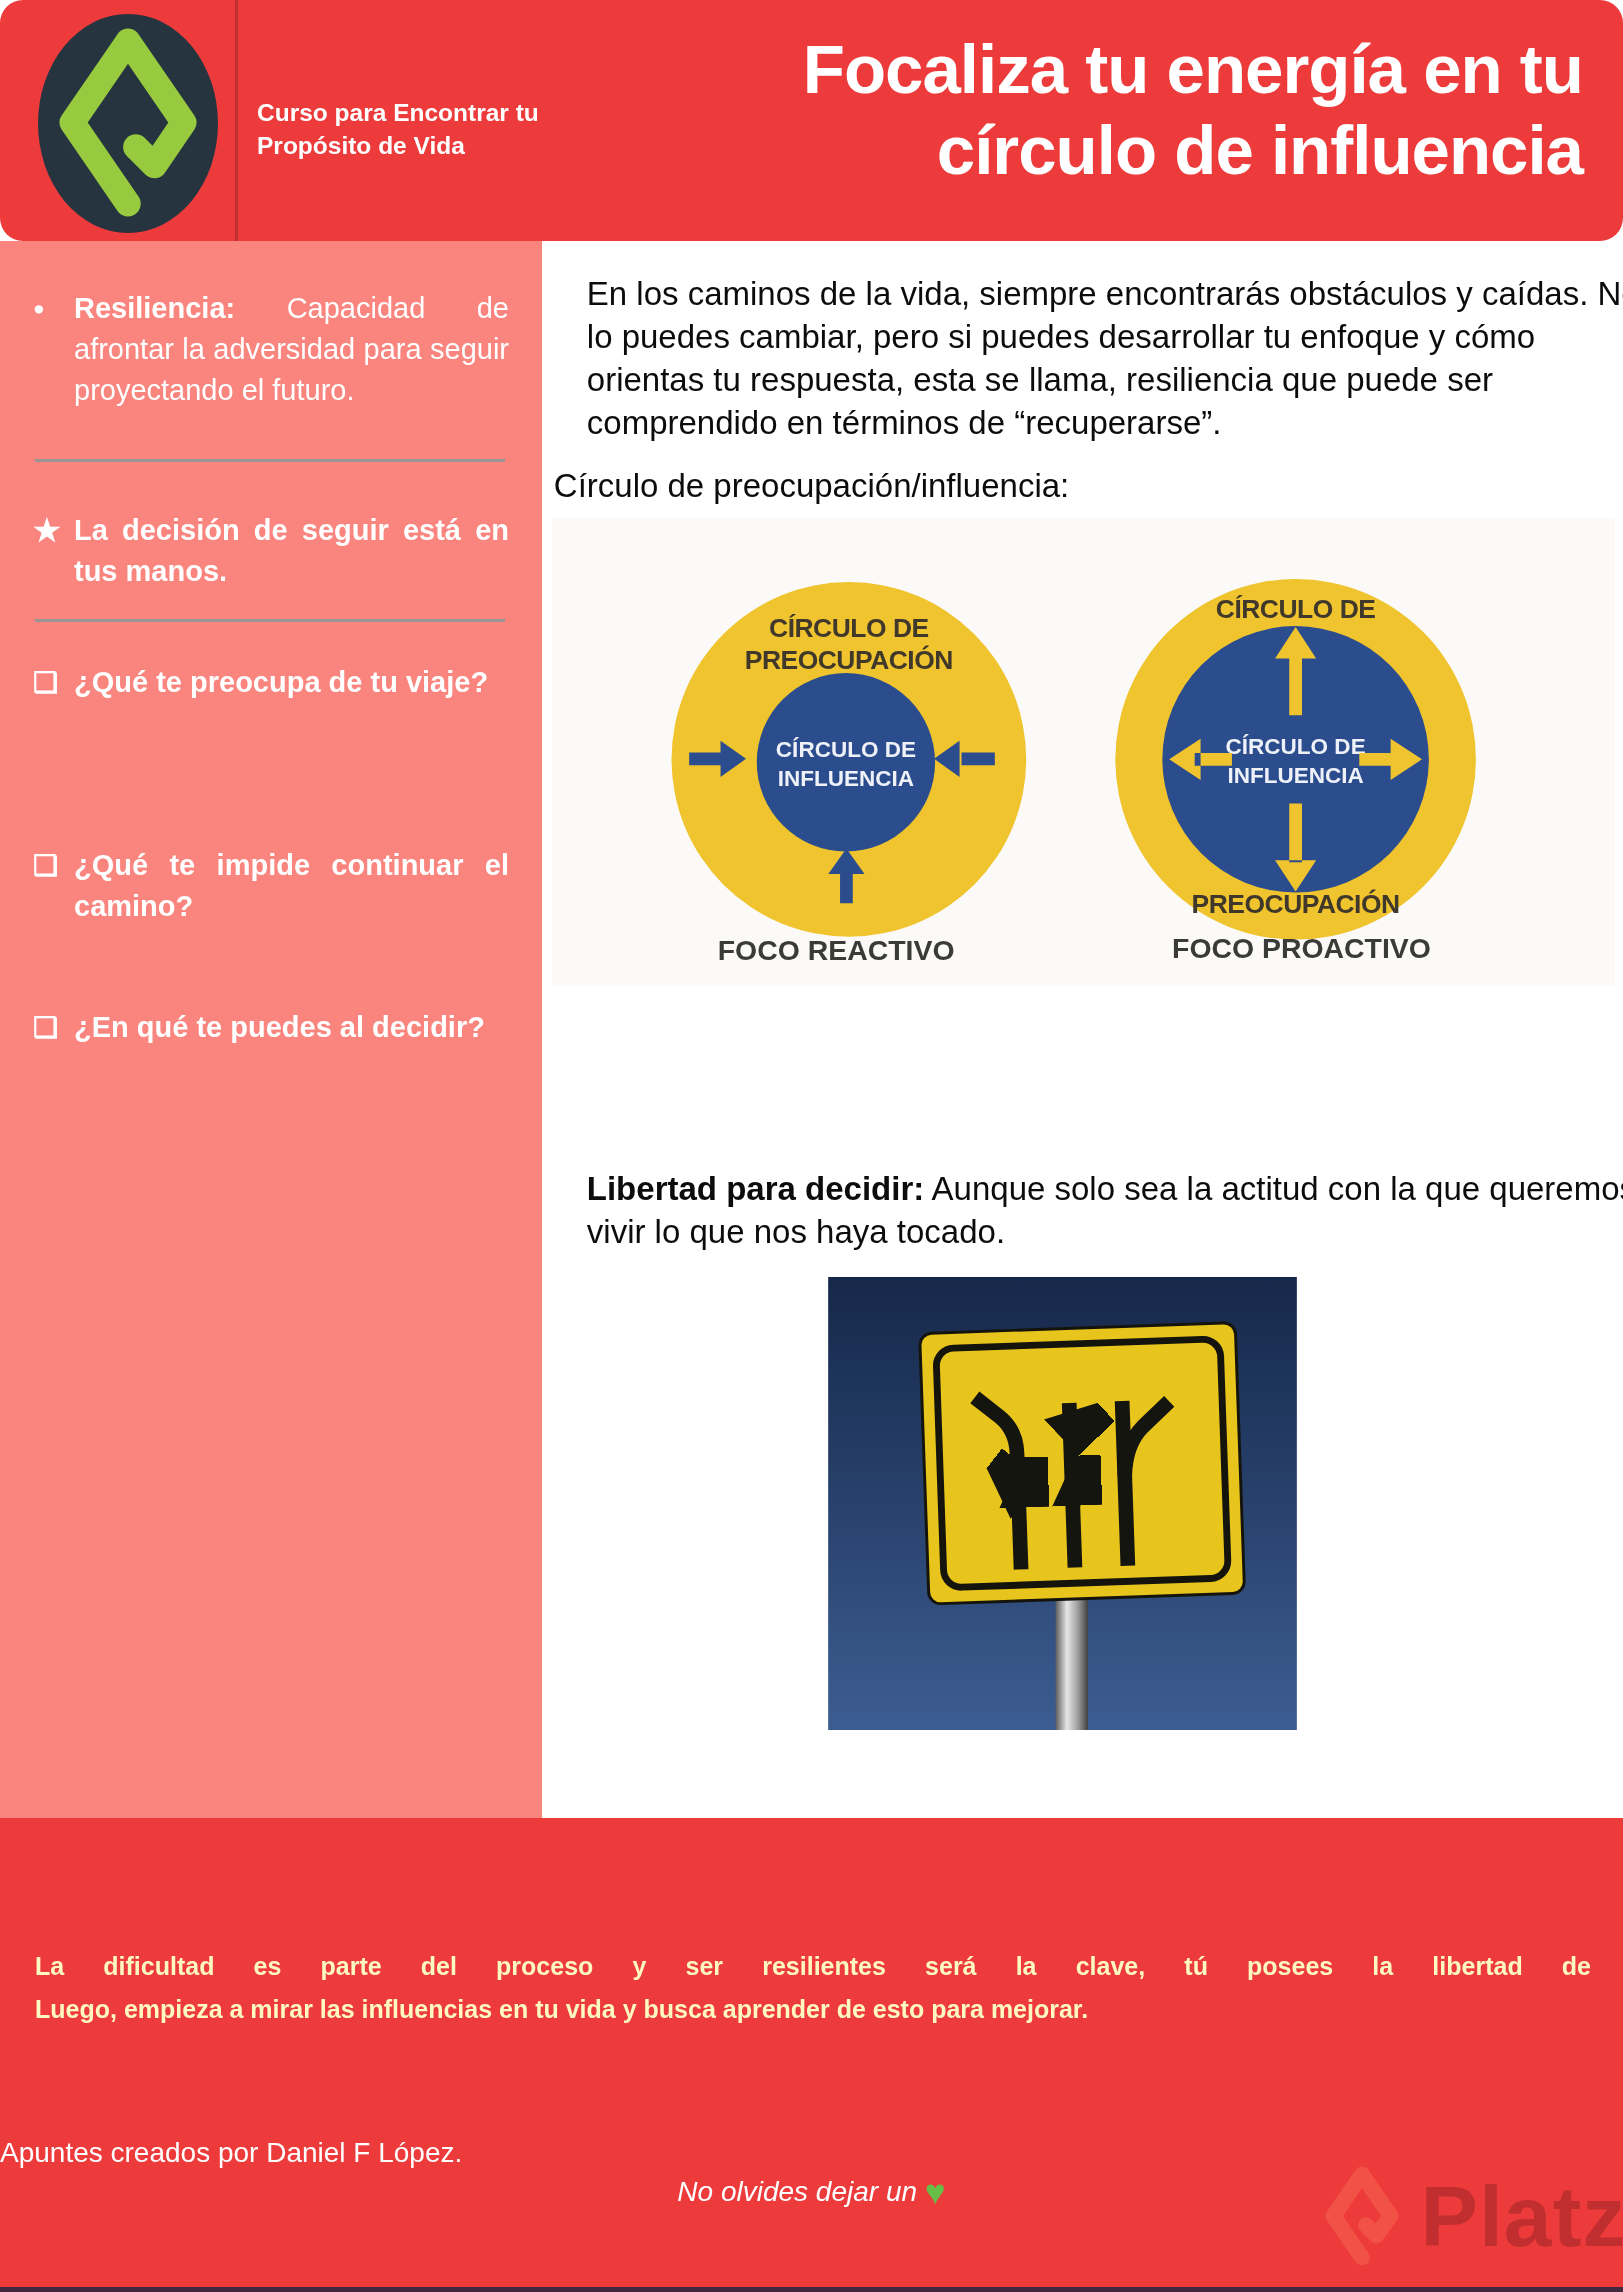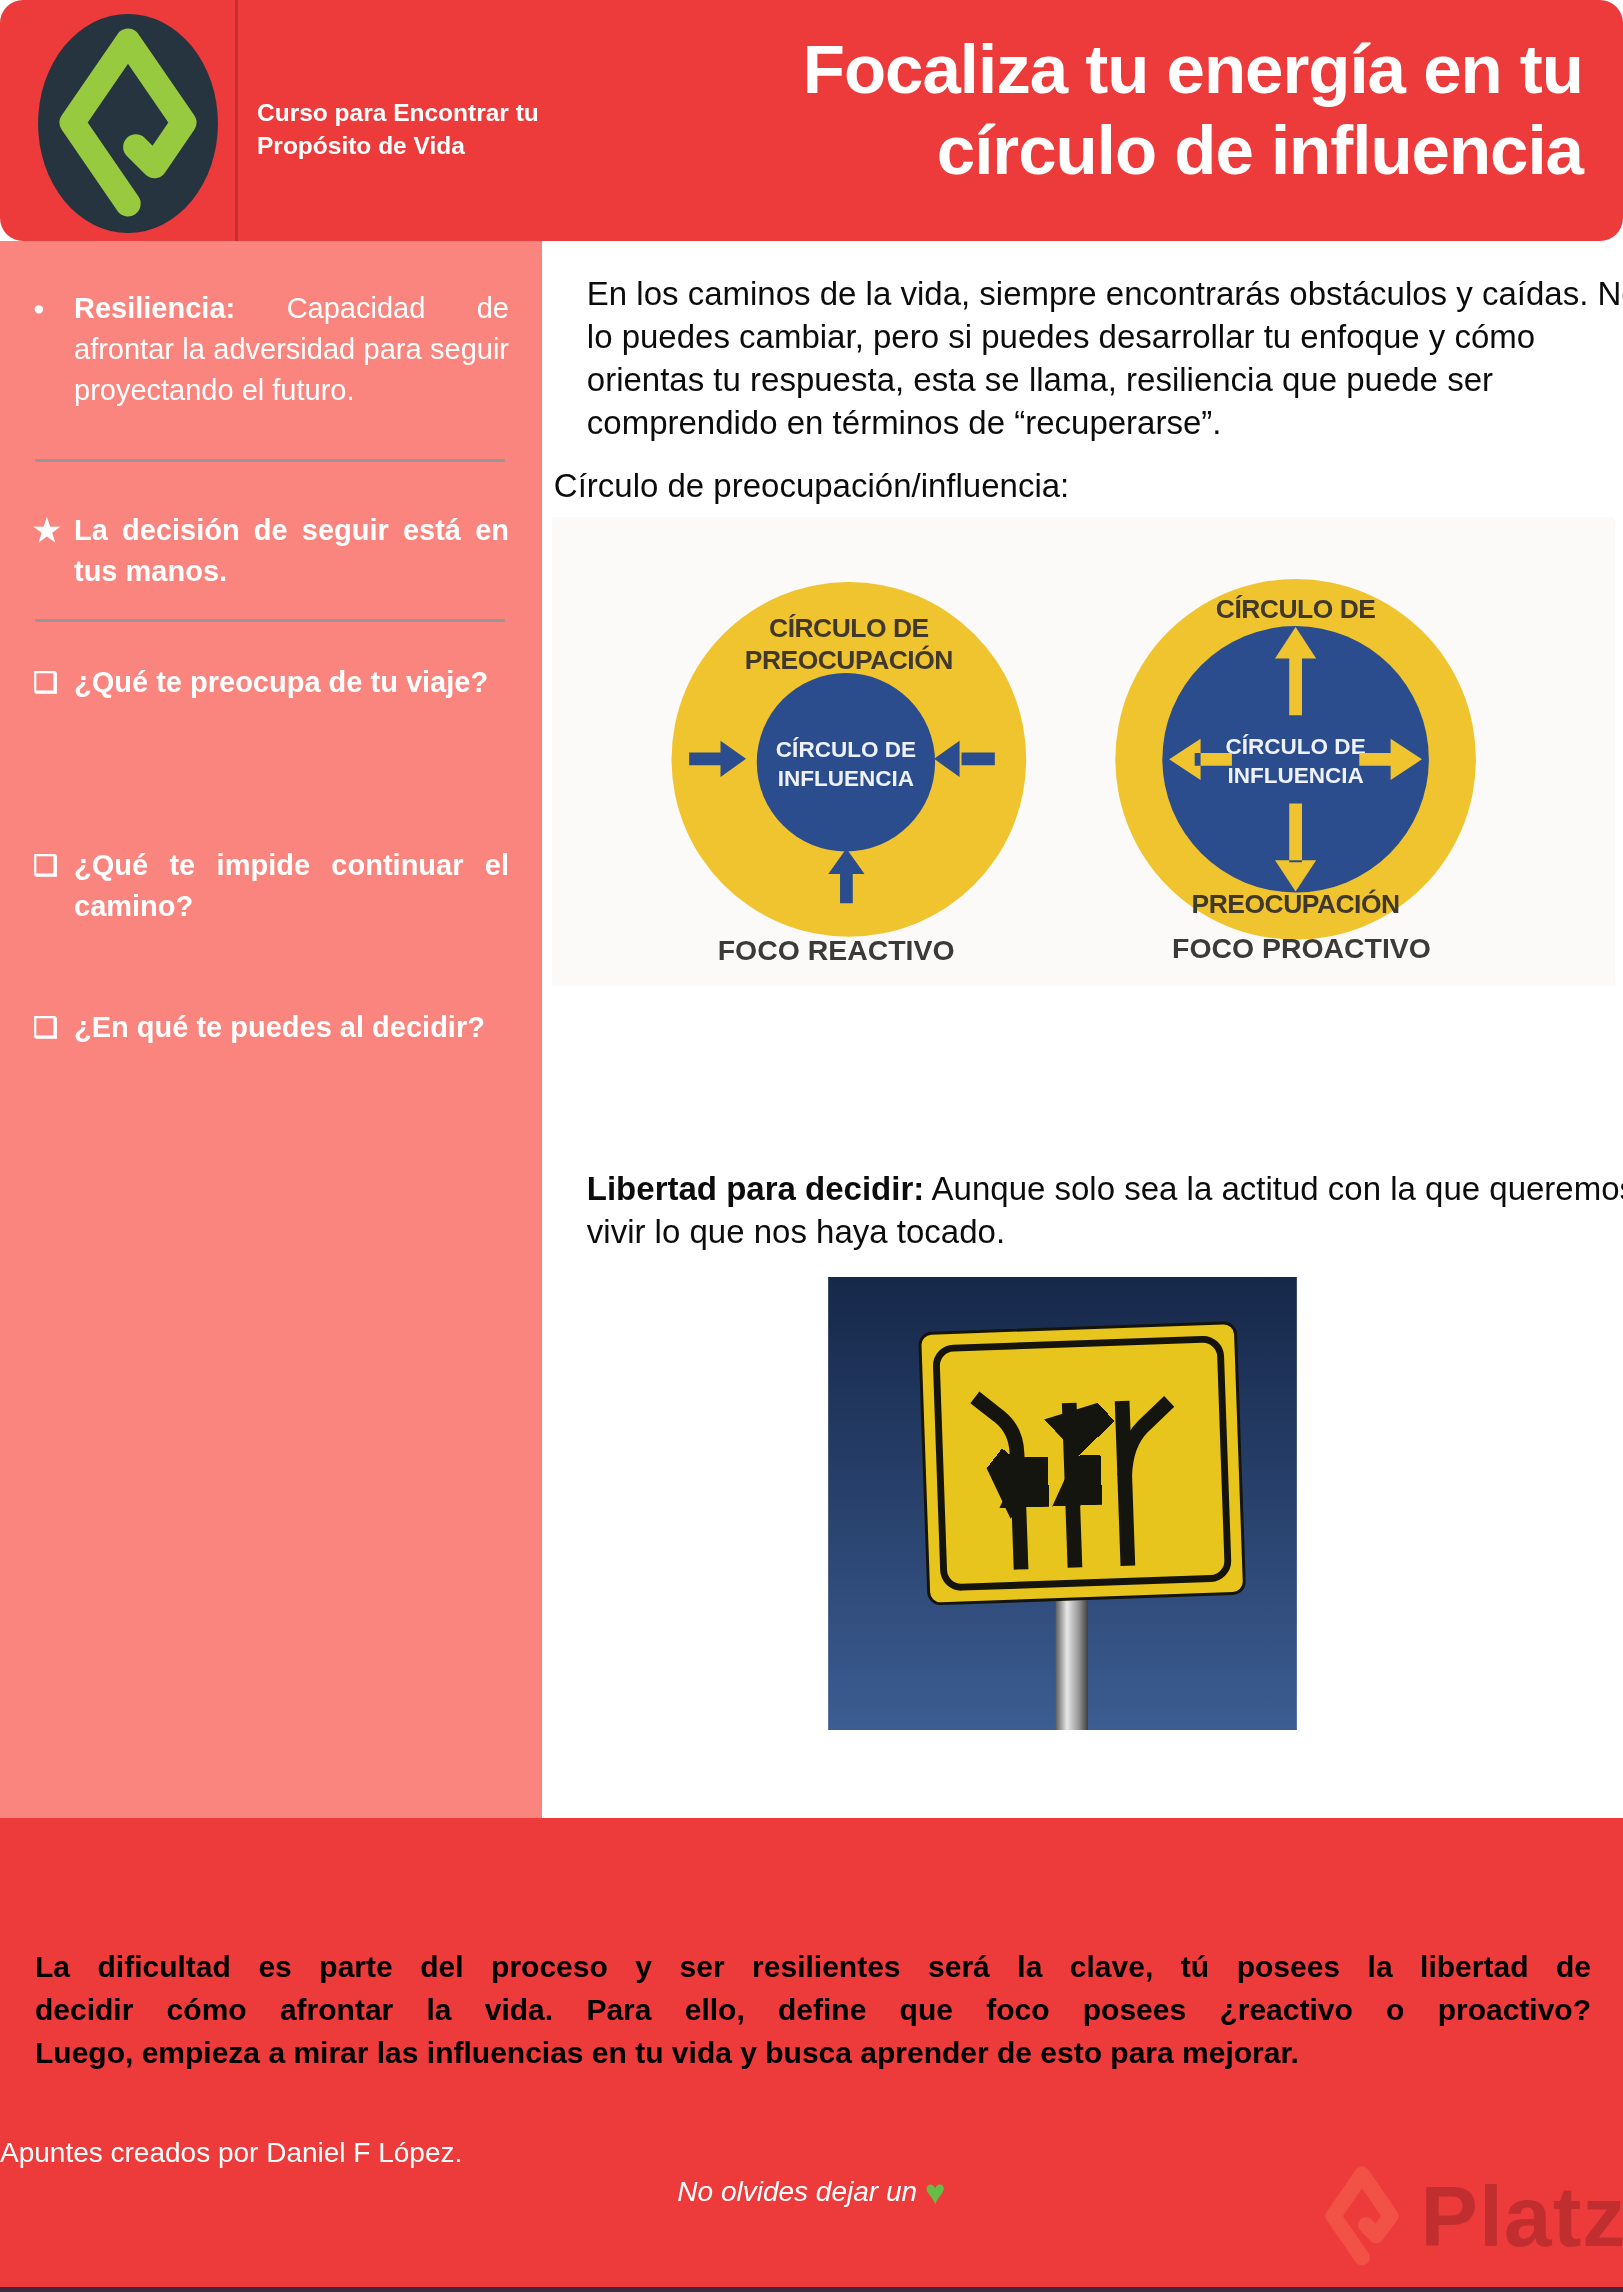--- a/index.html
+++ b/index.html
@@ -30,22 +30,22 @@
   
   .main{position:absolute;left:542px;top:241px;width:1081px;height:1577px;background:#ffffff;}
   .para{position:absolute;left:11.8px;width:1057px;color:#0c0c0c;font-size:33px;line-height:43px;text-align:left;margin-left:33px;}
   .heading{position:absolute;left:11.8px;width:1057px;color:#0c0c0c;font-size:33px;line-height:43px;font-weight:normal;}
   .diagram-svg{position:absolute;left:9.8px;top:276px;}
   .sign-svg{position:absolute;left:286px;top:1036px;}
   .svg-label{font-family:"Liberation Sans",sans-serif;font-weight:bold;}
 
   
   .footer{position:absolute;left:0;top:1818px;width:1623px;height:474px;background:#ed3b3c;}
-  .footer-msg{position:absolute;left:35px;top:127px;width:1556px;color:#000000;
-              font-weight:bold;font-size:30px;line-height:43px;}
+  .footer-msg{position:absolute;left:35px;top:127px;width:1556px;color:#fef9c3;
+              font-weight:bold;font-size:25px;line-height:43px;}
   .f-line{text-align:justify;text-align-last:justify;}
   .f-line.last{text-align-last:left;}
   .credit{position:absolute;left:0;top:317px;width:1623px;text-align:left;color:#ffffff;
           font-size:28px;line-height:35px;}
   .farewell{position:absolute;left:0;top:354px;width:1623px;text-align:center;color:#ffffff;
             font-size:28px;line-height:39px;font-style:italic;}
   .heart{font-style:normal;color:#67bd45;font-size:35px;vertical-align:-2.9px;}
   .watermark{position:absolute;left:1321px;top:2164px;display:flex;align-items:center;gap:17.6px;}
   .wm-text{font-size:86px;font-weight:bold;color:rgba(120,26,26,0.38);letter-spacing:1px;}
   .bottom-strip{position:absolute;left:0;bottom:0;width:1623px;height:5.9px;background:#42283e;}
@@ -174,21 +174,20 @@
           <path d="M302,296 L302,128" marker-end="url(#ah)"></path>
           <path d="M302,204 Q304,172 322,155 L350,130" marker-end="url(#ah)"></path>
         </g>
       </g>
     </svg>
   </div>
 
   <div class="footer">
     <div class="footer-msg">
       <div class="f-line">La dificultad es parte del proceso y ser resilientes será la clave, tú posees la libertad de</div>
-      <div class="f-line">decidir cómo afrontar la vida. Para ello, define que foco posees ¿reactivo o proactivo?</div>
       <div class="f-line last">Luego, empieza a mirar las influencias en tu vida y busca aprender de esto para mejorar.</div>
     </div>
     <div class="credit">Apuntes creados por Daniel F López.</div>
     <div class="farewell"><span>No olvides dejar un</span>&nbsp;<span class="heart">♥</span></div>
   </div>
 
   <div class="watermark">
     <svg width="82" height="104" viewBox="0 0 120 160">
       <path d="M60,144 L16,80 L60,16 L104,80 L82,110 L66,94" fill="none" stroke="rgba(248,110,80,0.45)" stroke-width="24" stroke-linejoin="round" stroke-linecap="round"></path>
     </svg>

